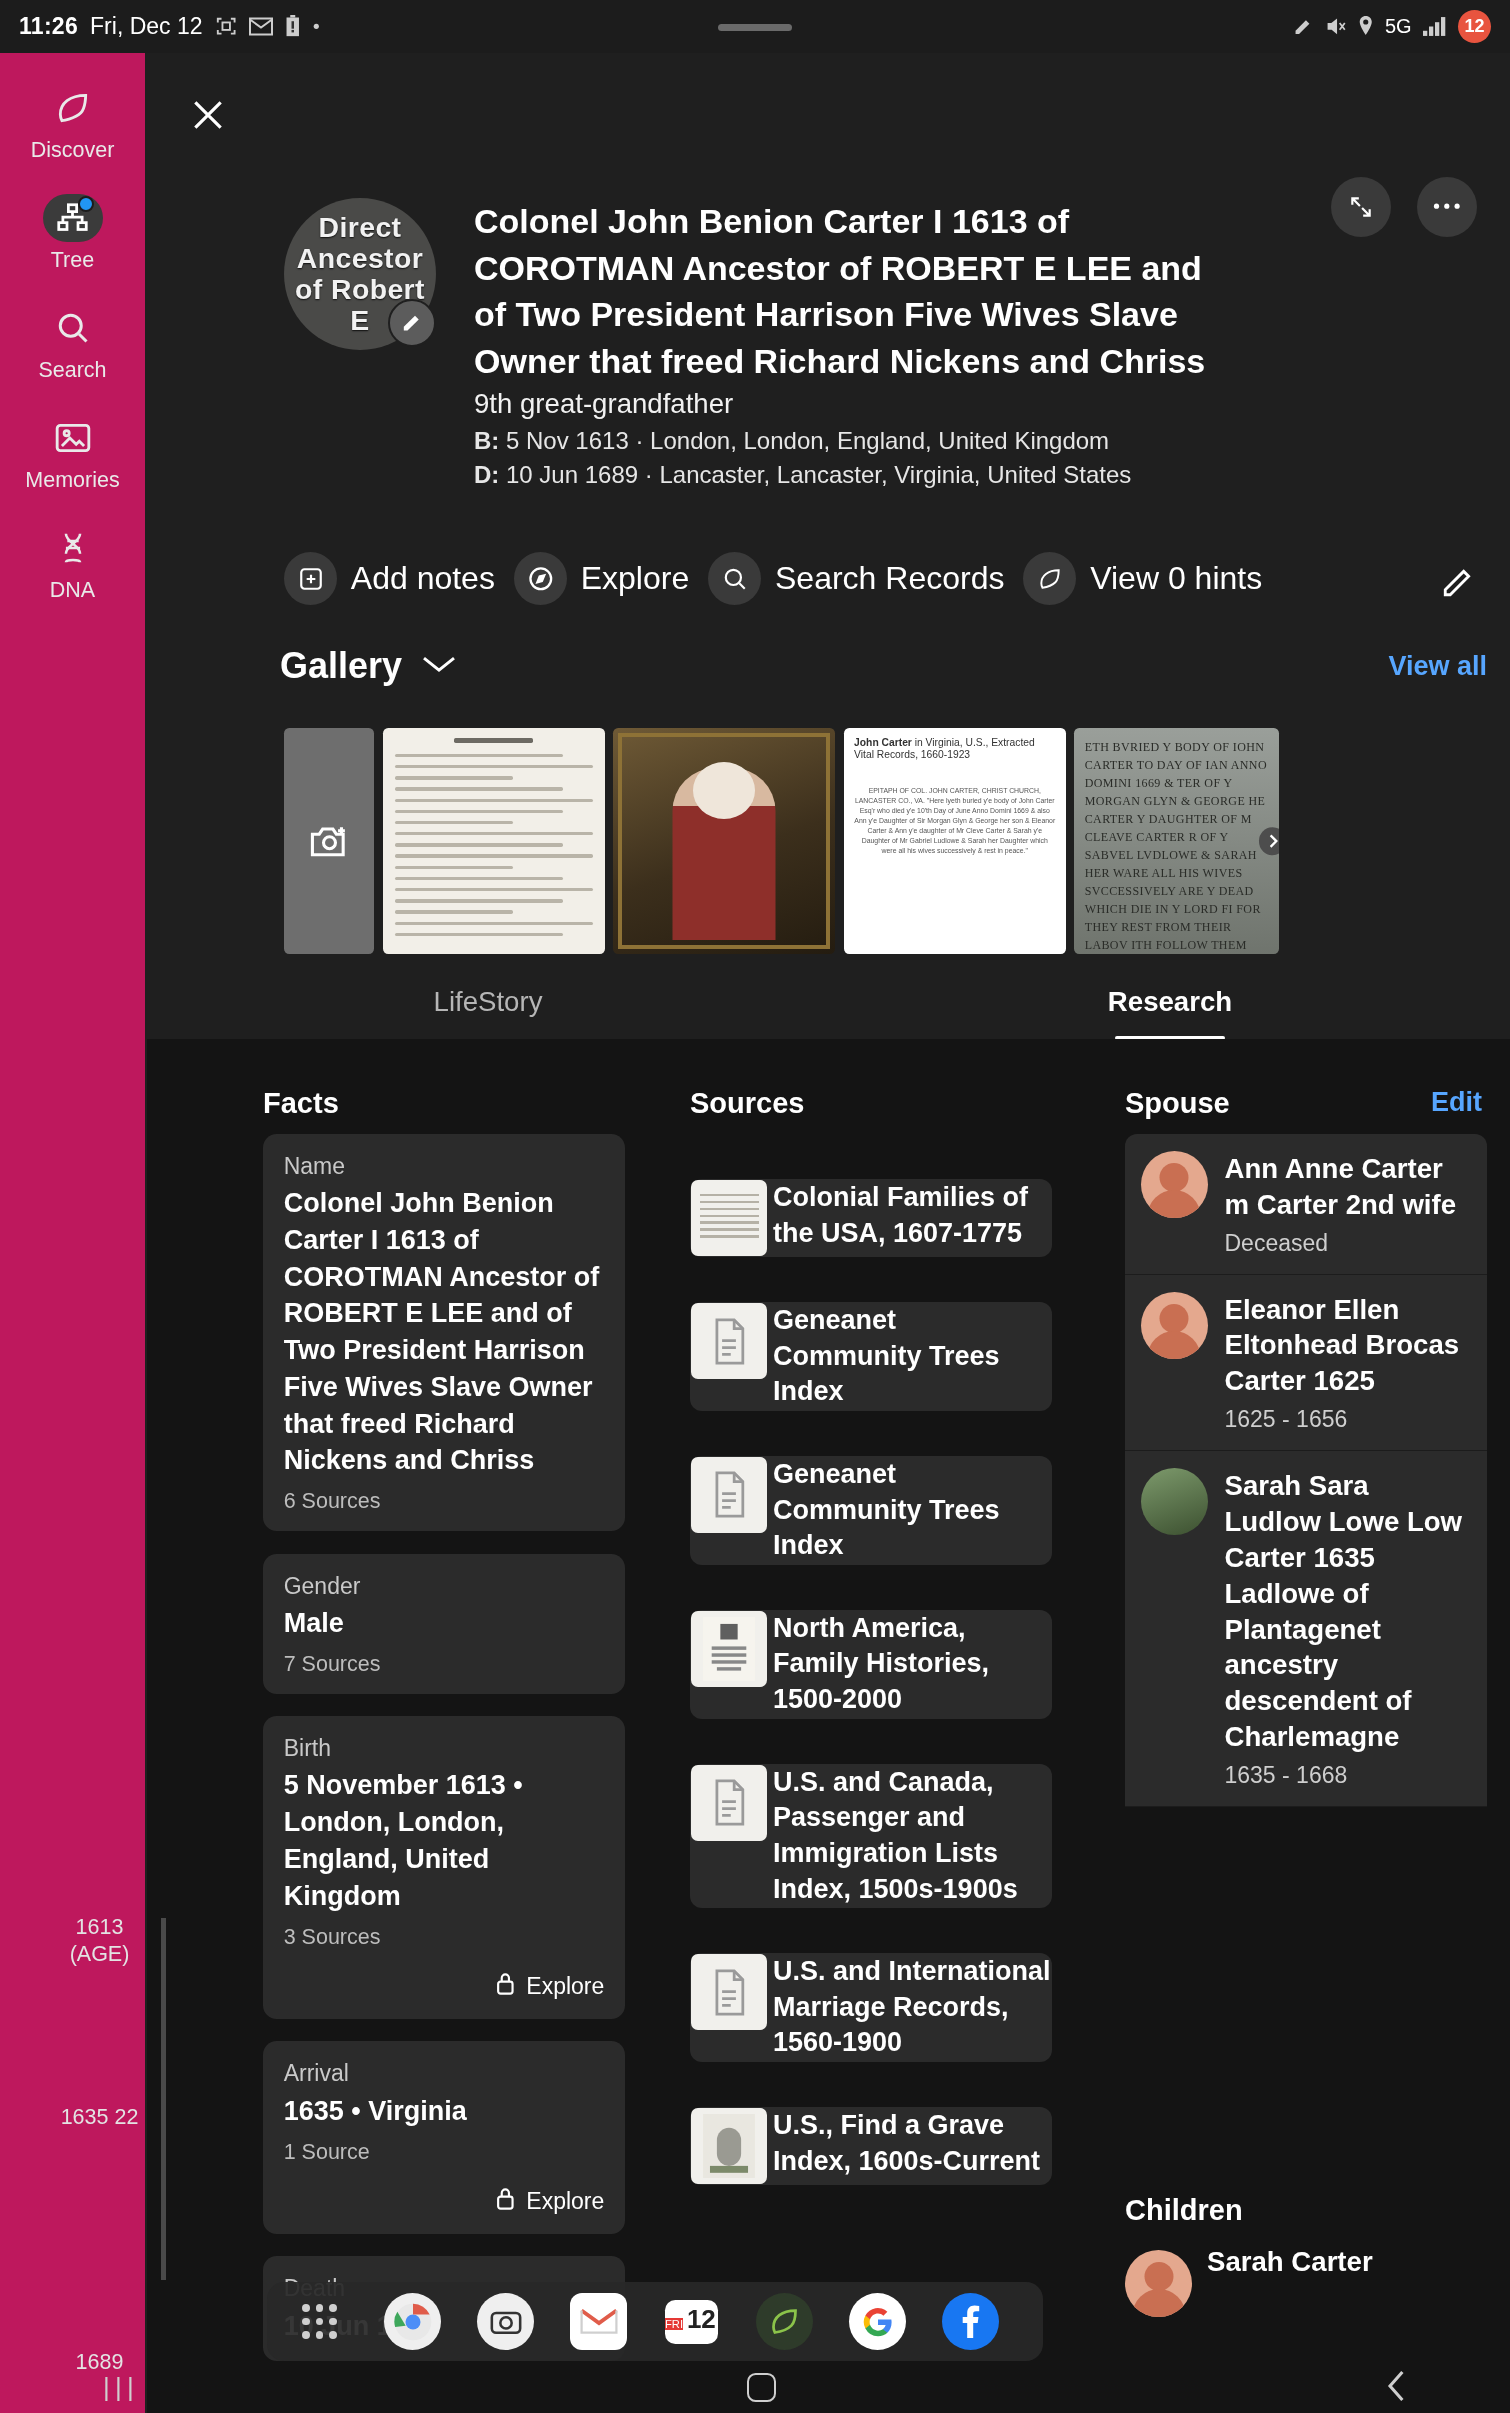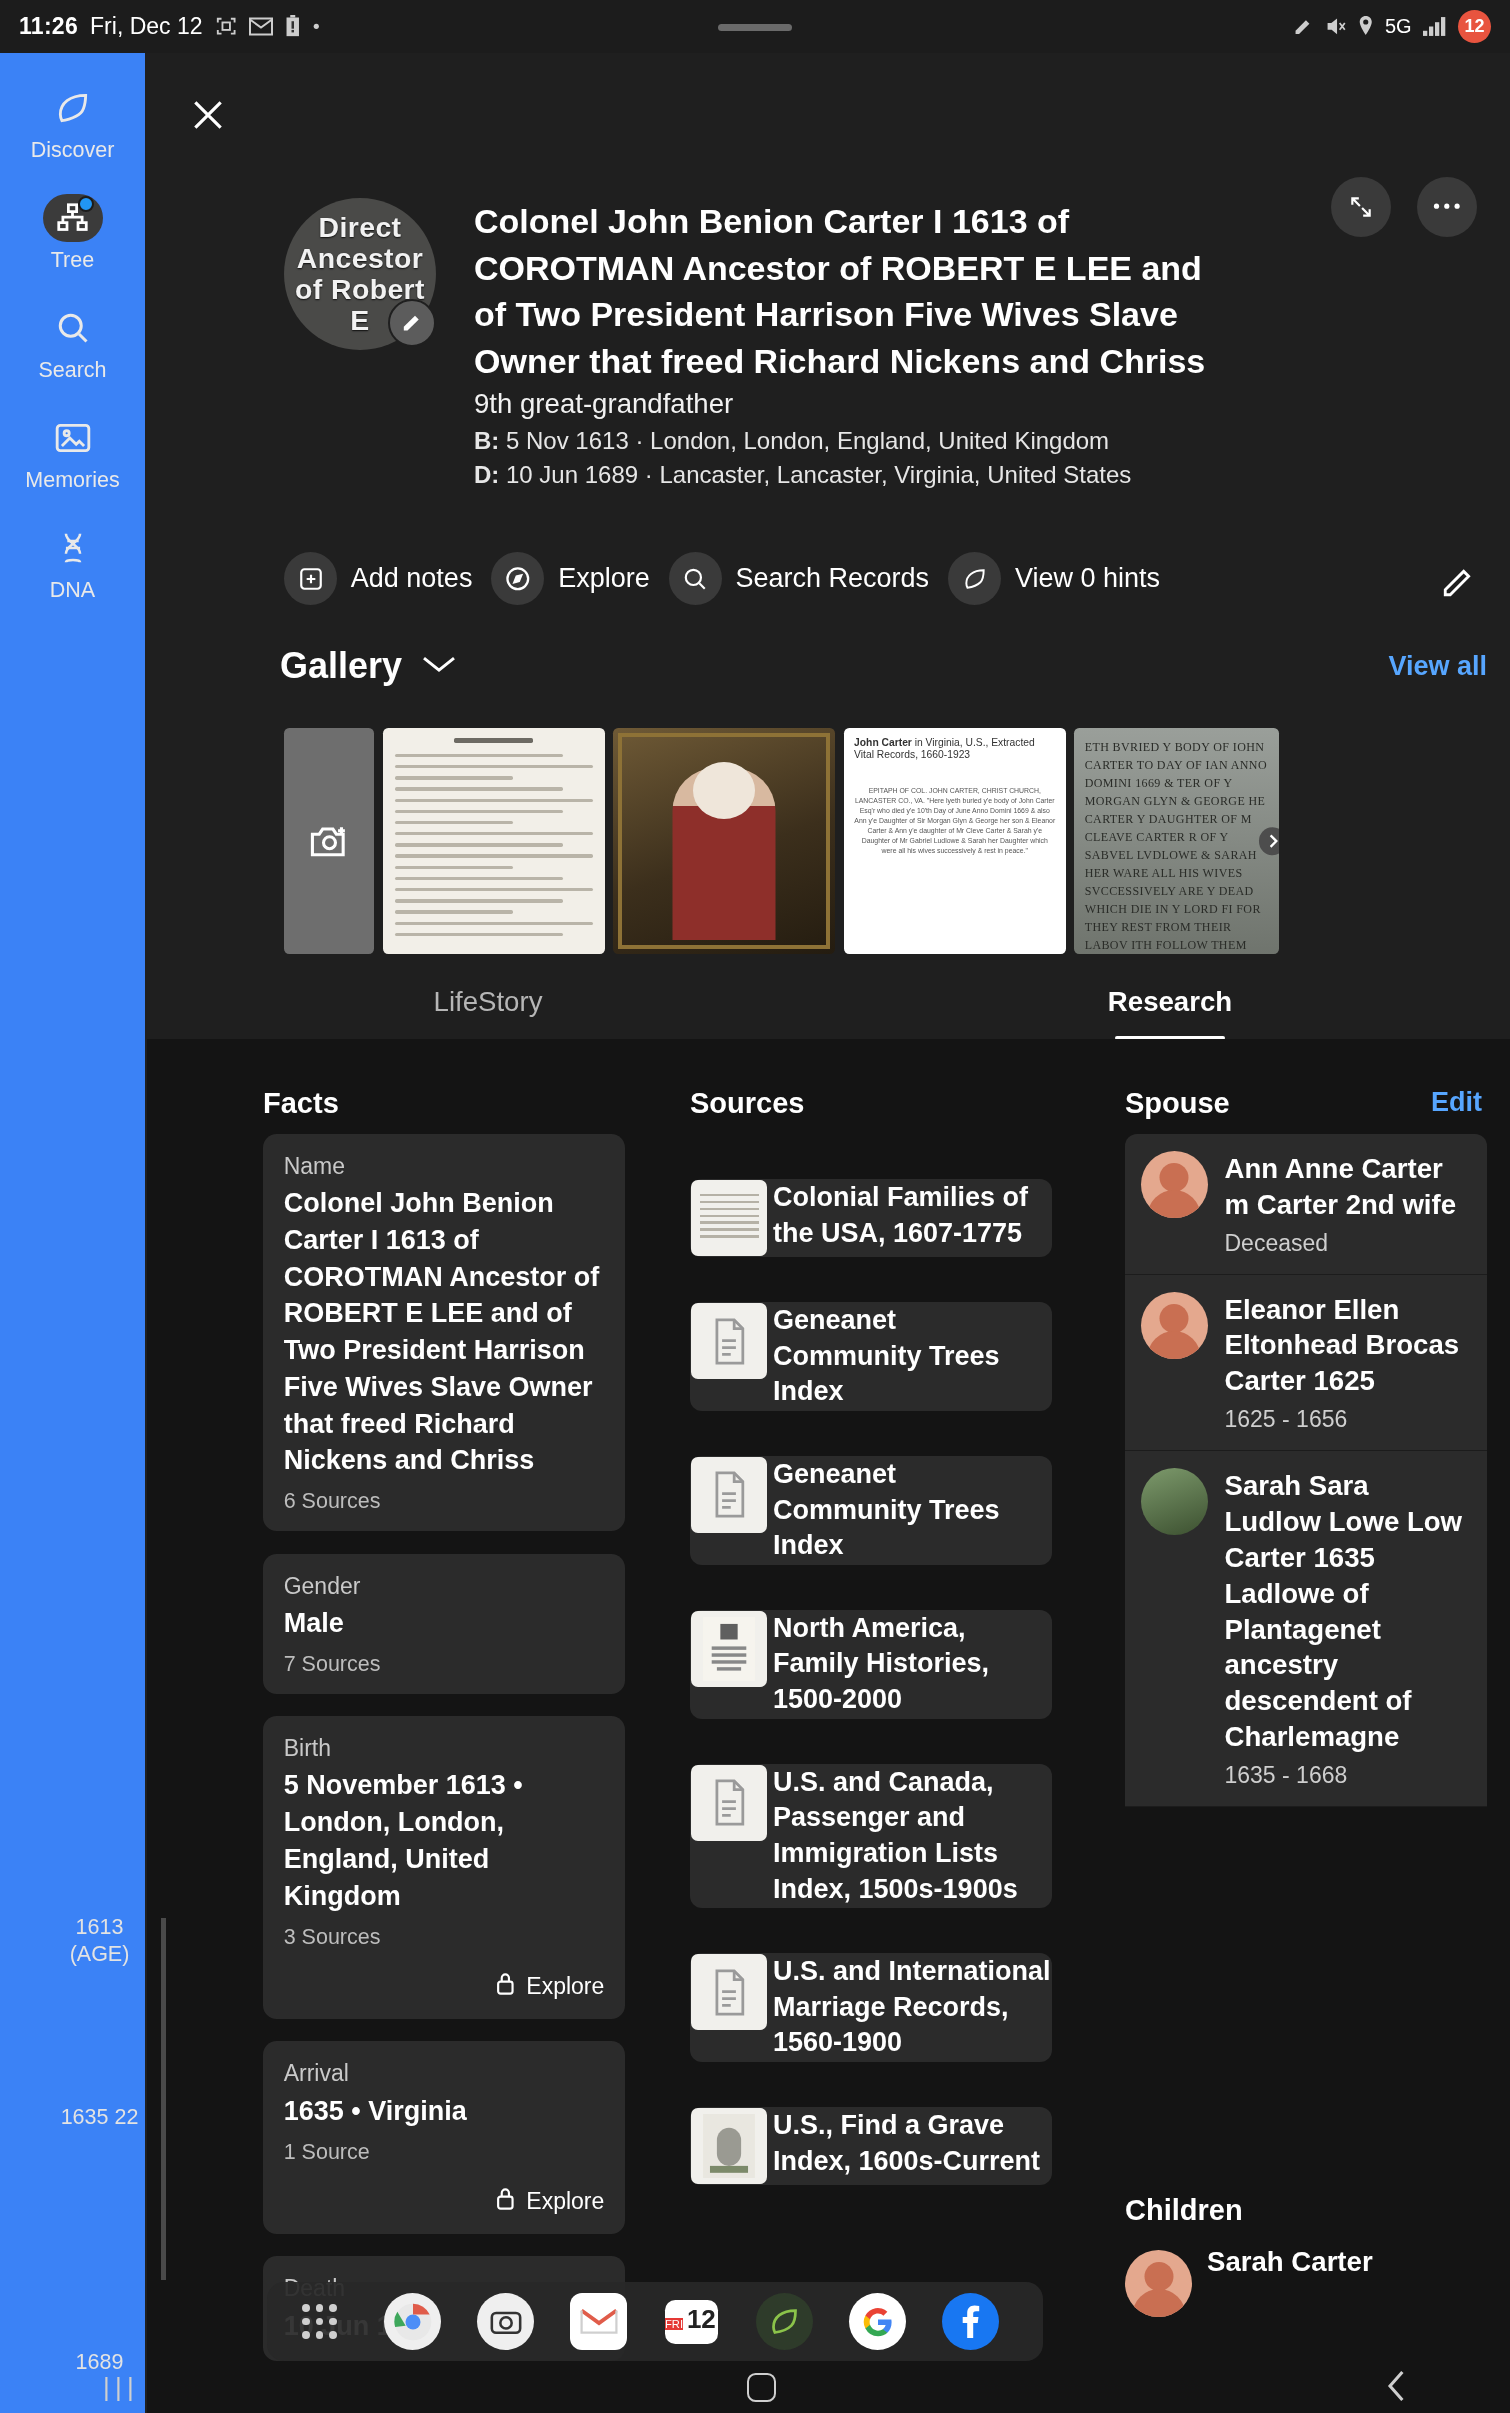--- a/index.html
+++ b/index.html
@@ -31,21 +31,21 @@
     font-size: 18px; font-weight: 700;
   }
   .notch {
     position: absolute; top: 24px; left: 50%; transform: translateX(-50%);
     width: 74px; height: 6.9px; border-radius: 5.2px; background: #6a6a6a;
   }
 
   
   .rail {
     position: absolute; top: 53px; left: 0; width: 145px; height: 2360px;
-    background: #3b82f6;
+    background: #be185d;
     padding-top: 31px;
     display: flex; flex-direction: column; align-items: center;
   }
   .rail-item {
     width: 145px; margin-bottom: 31px;
     display: flex; flex-direction: column; align-items: center; gap: 6px;
     color: #e9e9e9;
   }
   .rail-ico {
     width: 60px; height: 48px; display: flex; align-items: center; justify-content: center;
@@ -103,21 +103,21 @@
   
   .actions {
     position: absolute; top: 552px; left: 284px; width: 1172px;
     display: flex; align-items: center; gap: 19px;
   }
   .action { display: flex; align-items: center; gap: 13.8px; }
   .action-ico {
     width: 53px; height: 53px; border-radius: 50%; background: #3a3a3a;
     display: flex; align-items: center; justify-content: center;
   }
-  .action-label { font-size: 27px; color: #fff; }
+  .action-label { font-size: 32px; color: #fff; }
   .pencil-right { position: absolute; top: 565px; left: 1441px; }
 
   
   .gallery-hdr {
     position: absolute; top: 645px; left: 280px; width: 1207px;
     display: flex; align-items: center;
   }
   .gallery-title { font-size: 36px; font-weight: 700; }
   .gallery-chev { margin-left: 19px; }
   .view-all { margin-left: auto; color: #57a6ff; font-size: 27px; font-weight: 700; }

